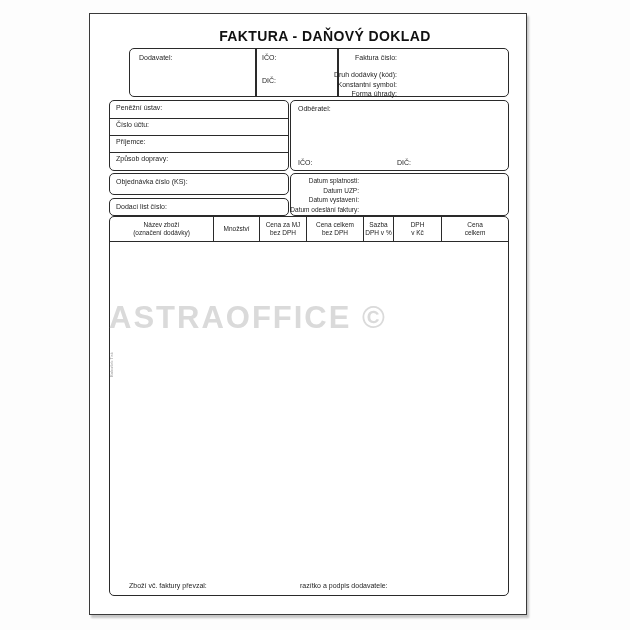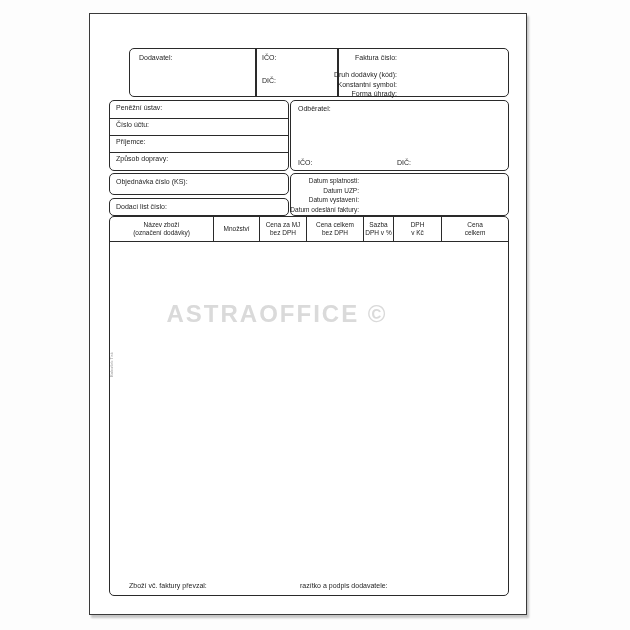--- a/index.html
+++ b/index.html
@@ -58,40 +58,41 @@
   .cust-box{left:200px; top:86px; width:219px; height:71px;}
   .dates-box{left:200px; top:159px; width:219px; height:43px;}
   .dates-stack{position:absolute; left:0; width:68px; text-align:right;}
   
   .table-box{left:19px; top:202px; width:400px; height:380px;}
   .thead{position:absolute; left:0; top:0; width:100%; height:25px; border-bottom:1.5px solid #2a2a2a; display:flex; box-sizing:border-box;}
   .th{border-right:1.2px solid #2a2a2a; display:flex; flex-direction:column; align-items:center; justify-content:center; font-size:6.5px; line-height:1.3; text-align:center; box-sizing:border-box;}
   .th:last-child{border-right:none;}
   .watermark{
     position:absolute; left:19px; top:286px; width:336px;
-    text-align:center;
-    font-size:24px; font-weight:bold; letter-spacing:2px;
+    text-align:left;
+    font-size:31px; font-weight:bold; letter-spacing:2px;
     color:#dadada;
     white-space:nowrap;
     user-select:none;
   }
   .edge-imprint{
     position:absolute; left:20px; top:307px; height:56px;
     writing-mode:vertical-rl;
     transform:rotate(180deg);
     font-size:4px; color:#9a9a9a;
     white-space:nowrap;
     line-height:1;
   }
 </style>
 </head>
 <body>
 
 <div class="page">
 
+  <div class="page-title">FAKTURA - DAŇOVÝ DOKLAD</div>
 
   <div class="box top-box">
     <div class="vdiv" style="left:125px;"></div>
     <div class="vdiv" style="left:207px;"></div>
     <div class="lbl" style="left:9px; top:5px;">Dodavatel:</div>
     <div class="lbl" style="left:132px; top:5px;">IČO:</div>
     <div class="lbl" style="left:132px; top:28px;">DIČ:</div>
     <div class="right-stack">
       <div class="lbl" style="right:0; top:5px;">Faktura číslo:</div>
       <div class="lbl" style="right:0; top:22px;">Druh dodávky (kód):</div>

